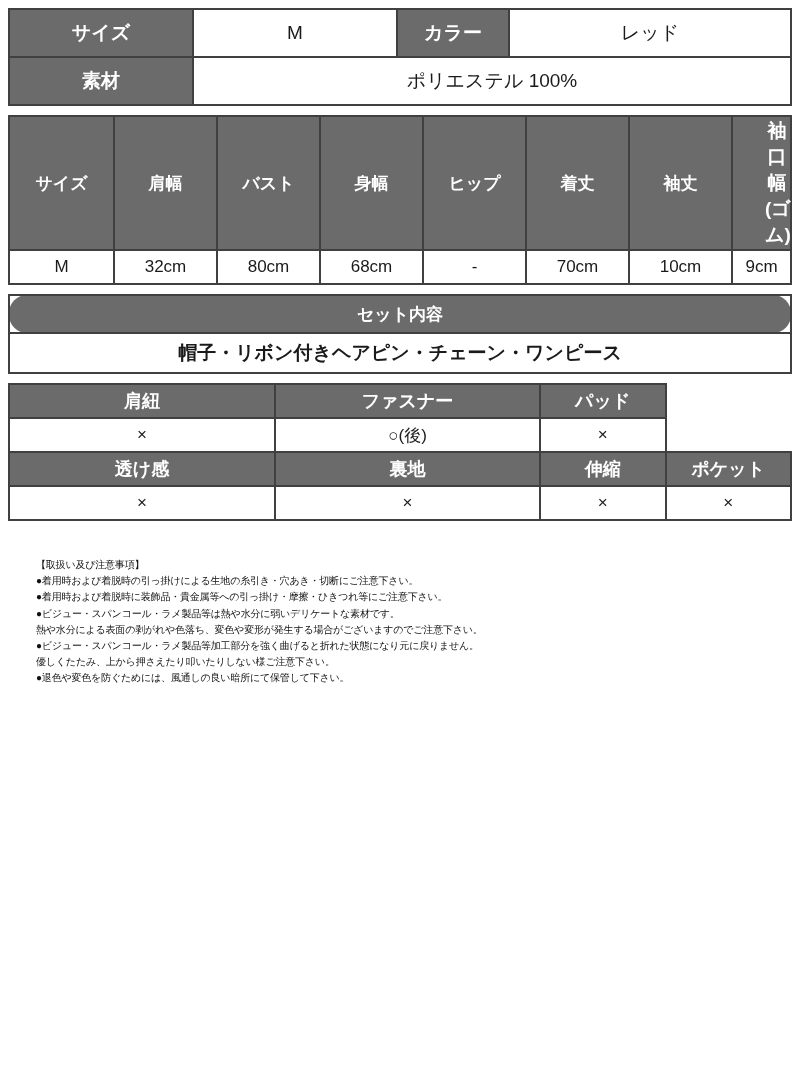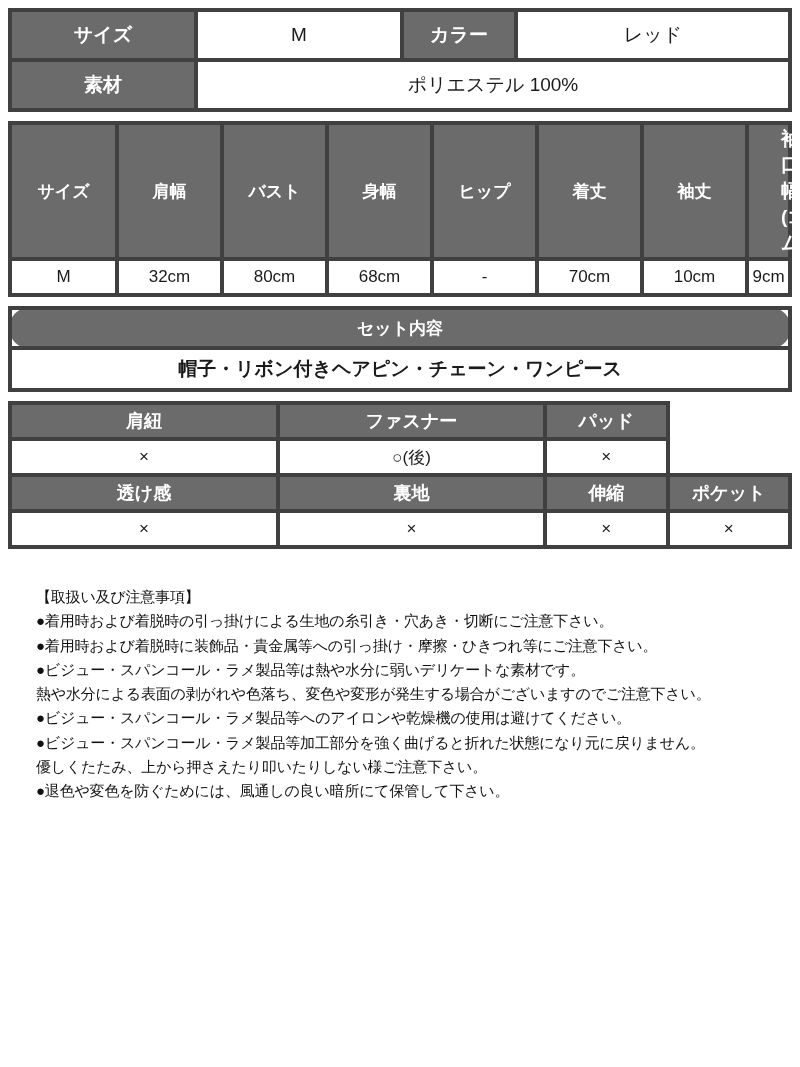--- a/index.html
+++ b/index.html
@@ -18,21 +18,21 @@
     width: 800px;
     box-sizing: border-box;
     padding: 8px 8px 0 8px;
   }
   table {
     border-collapse: collapse;
     width: 784px;
     table-layout: fixed;
   }
   td, th {
-    border: 4px solid #404040;
+    border: 2px solid #404040;
     text-align: center;
     vertical-align: middle;
     font-weight: normal;
     background: #ffffff;
     color: #1a1a1a;
     margin-left: 36px;
   }
   .hdr {
     background: #6b6b6b;
     color: #ffffff;
@@ -88,21 +88,21 @@
   }
   .t-det .hdr {
     font-size: 18px;
   }
   .t-det .mark {
     font-size: 17px;
   }
   
   .notes {
     margin: 36px 0 0 28px;
-    font-size: 15px;
+    font-size: 10px;
     line-height: 1.62;
     color: #111111;
     letter-spacing: -0.2px;
   }
   .notes div {
     white-space: pre;
   }
 </style>
 </head>
 <body>
@@ -186,19 +186,18 @@
       </tr>
     </tbody>
   </table>
 
   <div class="notes">
     <div>【取扱い及び注意事項】</div>
     <div>●着用時および着脱時の引っ掛けによる生地の糸引き・穴あき・切断にご注意下さい。</div>
     <div>●着用時および着脱時に装飾品・貴金属等への引っ掛け・摩擦・ひきつれ等にご注意下さい。</div>
     <div>●ビジュー・スパンコール・ラメ製品等は熱や水分に弱いデリケートな素材です。</div>
     <div>熱や水分による表面の剥がれや色落ち、変色や変形が発生する場合がございますのでご注意下さい。</div>
-    <div>●ビジュー・スパンコール・ラメ製品等へのアイロンや乾燥機の使用は避けてください。</div>
     <div>●ビジュー・スパンコール・ラメ製品等加工部分を強く曲げると折れた状態になり元に戻りません。</div>
     <div>優しくたたみ、上から押さえたり叩いたりしない様ご注意下さい。</div>
     <div>●退色や変色を防ぐためには、風通しの良い暗所にて保管して下さい。</div>
   </div>
 
 </div>
 
 </body></html>

